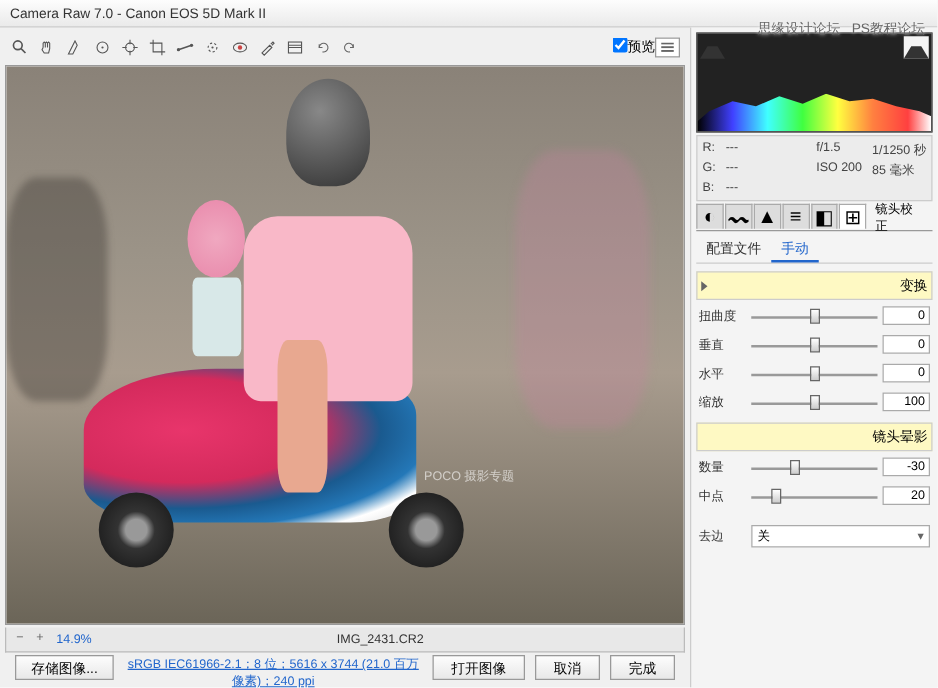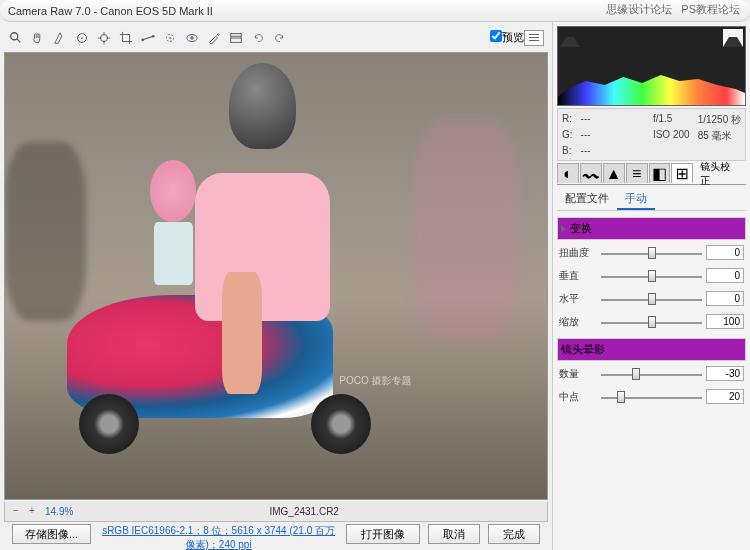--- a/index.html
+++ b/index.html
@@ -1,18 +1,18 @@
 <!DOCTYPE html>
 <html><head>
 <meta charset="utf-8">
 <style>
 * { margin: 0; padding: 0; box-sizing: border-box; font-family: "Microsoft YaHei", Arial, sans-serif; }
 body { background: #f0f0f0; width: 750px; height: 550px; overflow: hidden; position: relative; }
-.titlebar { height: 22px; background: linear-gradient(#fdfdfd, #eaeaea); border-bottom: 1px solid #ccc; padding: 0 8px; display: flex; align-items: center; font-size: 11px; color: #333; border-radius: 10px; }
-.watermark { position: absolute; top: 2px; right: 10px; font-size: 11px; color: #666; z-index: 100; text-shadow: 0 0 3px #fff; }
+.titlebar { height: 22px; background: linear-gradient(#fdfdfd, #eaeaea); border-bottom: 1px solid #ccc; padding: 0 8px; display: flex; align-items: center; font-size: 11px; color: #333; }
+.watermark { position: absolute; top: 15px; right: 10px; font-size: 11px; color: #666; z-index: 100; text-shadow: 0 0 3px #fff; }
 .main { display: flex; height: 528px; }
 .left { flex: 1; display: flex; flex-direction: column; padding: 4px; }
 .toolbar { height: 24px; display: flex; align-items: center; gap: 6px; padding: 2px 4px; }
 .tool-icon { width: 16px; height: 16px; display: flex; align-items: center; justify-content: center; color: #555; cursor: pointer; }
 .tool-icon svg { width: 14px; height: 14px; }
 .preview-controls { margin-left: auto; display: flex; align-items: flex-start; gap: 0; font-size: 11px; }
 .preview-check { width: 12px; height: 12px; }
 .grid-btn { width: 20px; height: 16px; border: 1px solid #999; background: #fff; display: flex; align-items: center; justify-content: center; }
 .grid-btn span { display: block; width: 10px; height: 8px; background: linear-gradient(#666 50%, transparent 50%) 0 0/100% 3px; }
 .image-area { flex: 1; background: #fff; border: 1px solid #999; margin: 2px 0; position: relative; overflow: hidden; display: flex; align-items: center; justify-content: center; }
@@ -47,21 +47,21 @@
 .histo-tri.right { right: 2px; border-left: 6px solid transparent; border-right: 6px solid transparent; border-bottom: 10px solid #333; }
 .histo-wave { position: absolute; bottom: 0; left: 0; right: 0; height: 40px; background: linear-gradient(90deg, #000 0%, #4040ff 15%, #40ffff 30%, #40ff40 45%, #ffff40 60%, #ff8040 75%, #ff4040 90%, #fff 100%); clip-path: polygon(0 80%, 5% 60%, 15% 40%, 25% 50%, 35% 30%, 45% 45%, 55% 25%, 65% 40%, 75% 35%, 85% 50%, 95% 60%, 100% 70%, 100% 100%, 0 100%); }
 .exif { font-size: 10px; color: #444; padding: 4px; display: grid; grid-template-columns: auto 1fr auto auto; gap: 2px 8px; background: #ececec; border: 1px solid #ccc; }
 .tab-icons { height: 22px; display: flex; gap: 1px; border-bottom: 1px solid #999; }
 .tab-icon { width: 22px; height: 20px; background: #ddd; border: 1px solid #aaa; border-bottom: none; display: flex; align-items: center; justify-content: center; cursor: pointer; }
 .tab-icon.active { background: #fff; }
 .tab-label { font-size: 10px; padding: 0 6px; align-self: center; }
 .sub-tabs { display: flex; font-size: 11px; border-bottom: 1px solid #ccc; margin-top: 2px; }
 .sub-tab { padding: 2px 8px; cursor: pointer; color: #333; }
 .sub-tab.active { color: #2266cc; border-bottom: 2px solid #2266cc; }
-.section-header { font-size: 11px; text-align: left; padding: 3px; background: #a21caf; border: 1px solid #ccc; margin-top: 4px; display: flex; align-items: center; }
+.section-header { font-size: 11px; text-align: right; padding: 3px; background: #fef9c3; border: 1px solid #ccc; margin-top: 4px; display: flex; align-items: center; }
 .section-header span { flex: 1; }
 .tri { width: 0; height: 0; border-top: 4px solid transparent; border-bottom: 4px solid transparent; border-left: 5px solid #666; margin-right: 4px; }
 .slider-row { display: flex; align-items: center; padding: 3px 2px; font-size: 10px; gap: 4px; }
 .slider-label { width: 38px; color: #333; }
 .slider-track { flex: 1; height: 14px; position: relative; display: flex; align-items: center; }
 .slider-track::before { content: ''; position: absolute; left: 0; right: 0; top: 50%; height: 2px; background: #999; }
 .slider-thumb { position: absolute; width: 8px; height: 12px; background: linear-gradient(#fff,#ccc); border: 1px solid #666; top: 1px; transform: translateX(-50%); }
 .slider-val { width: 38px; border: 1px solid #aaa; background: #fff; text-align: right; padding: 1px 3px; font-size: 10px; }
 .dropdown { flex: 1; border: 1px solid #aaa; background: #fff; padding: 1px 4px; font-size: 10px; display: flex; justify-content: space-between; align-items: center; }
 .dropdown::after { content: '▾'; color: #666; }
@@ -291,14 +291,20 @@
         <input class="slider-val" value="-30" style="">
       </div>
     <div class="slider-row">
         <span class="slider-label">中点</span>
         <div class="slider-track">
           <div class="slider-thumb" style="left:20%"></div>
         </div>
         <input class="slider-val" value="20" style="">
       </div>
 
+    <div class="slider-row" style="margin-top:8px">
+        <span class="slider-label">去边</span>
+        <div class="dropdown">
+          <span>关</span>
+        </div>
+      </div>
   </div>
 </div>
 
 </body></html>

